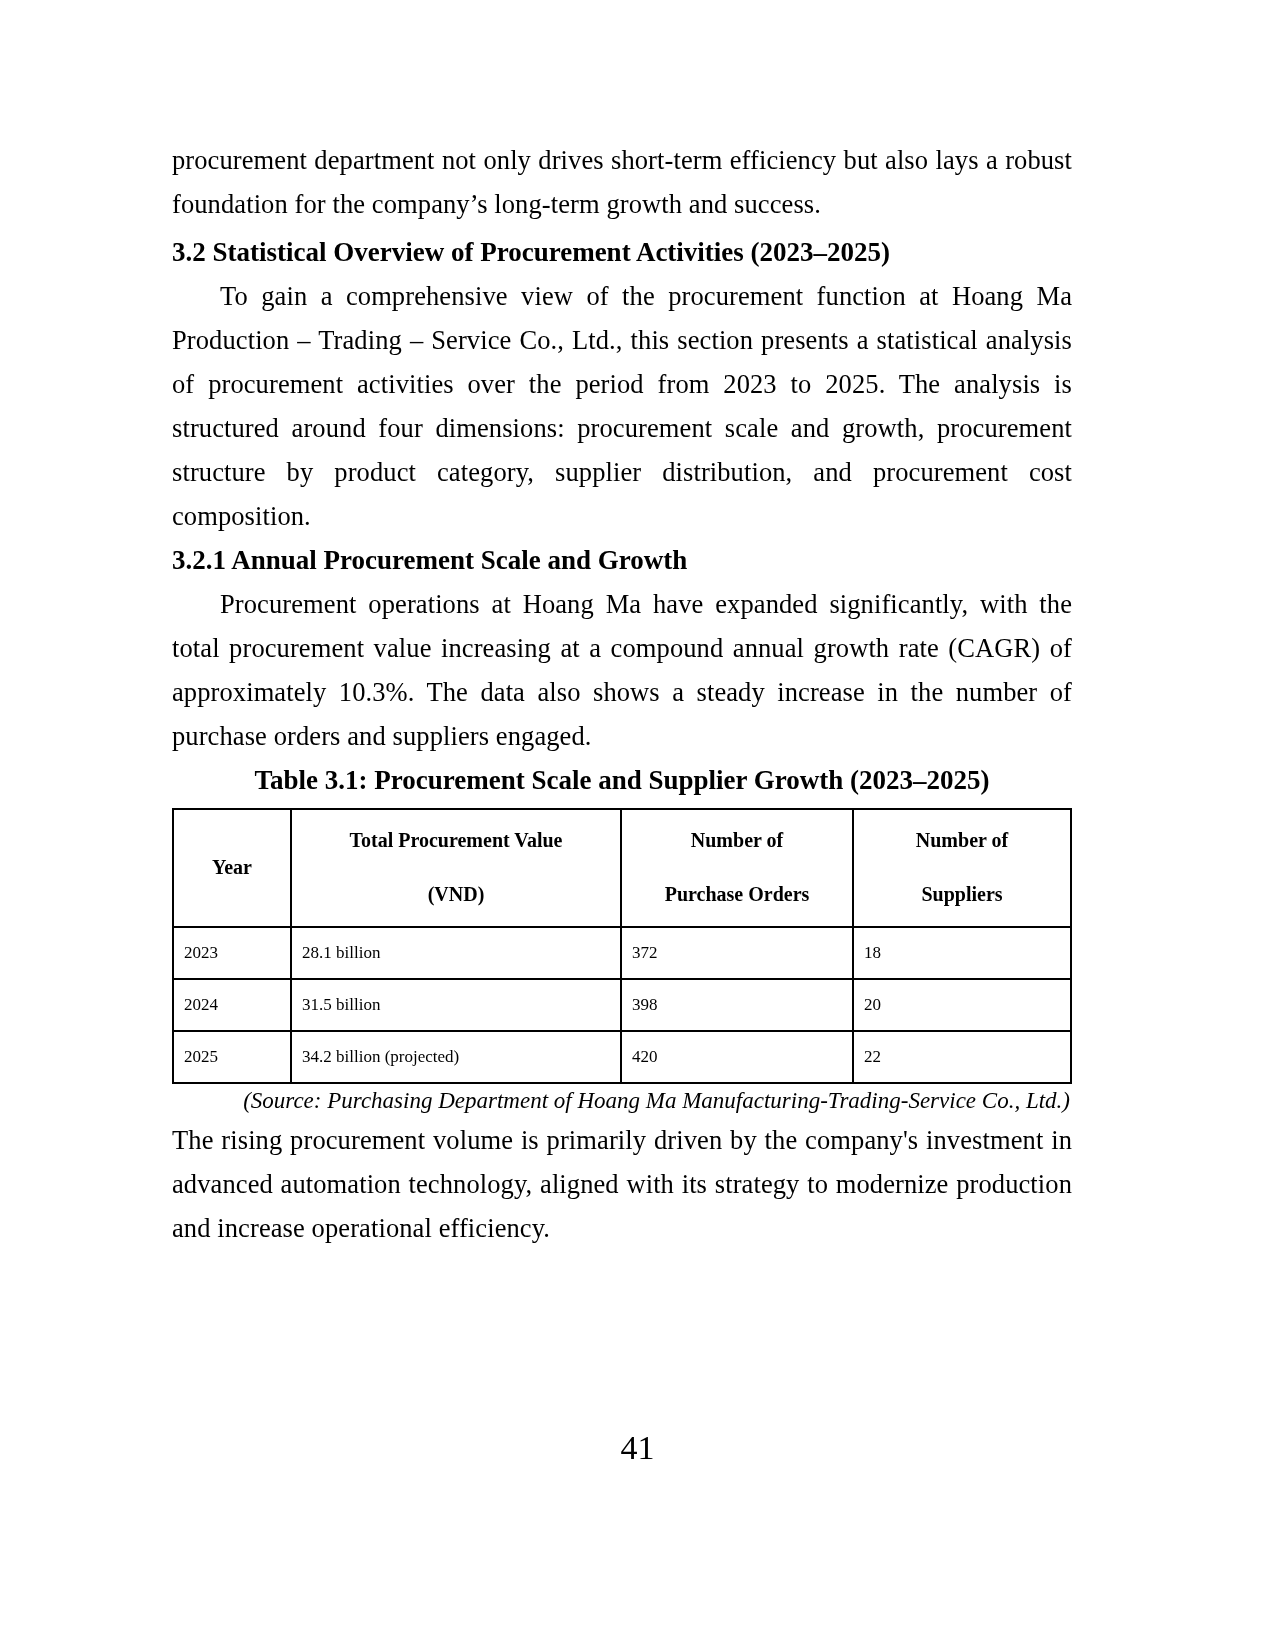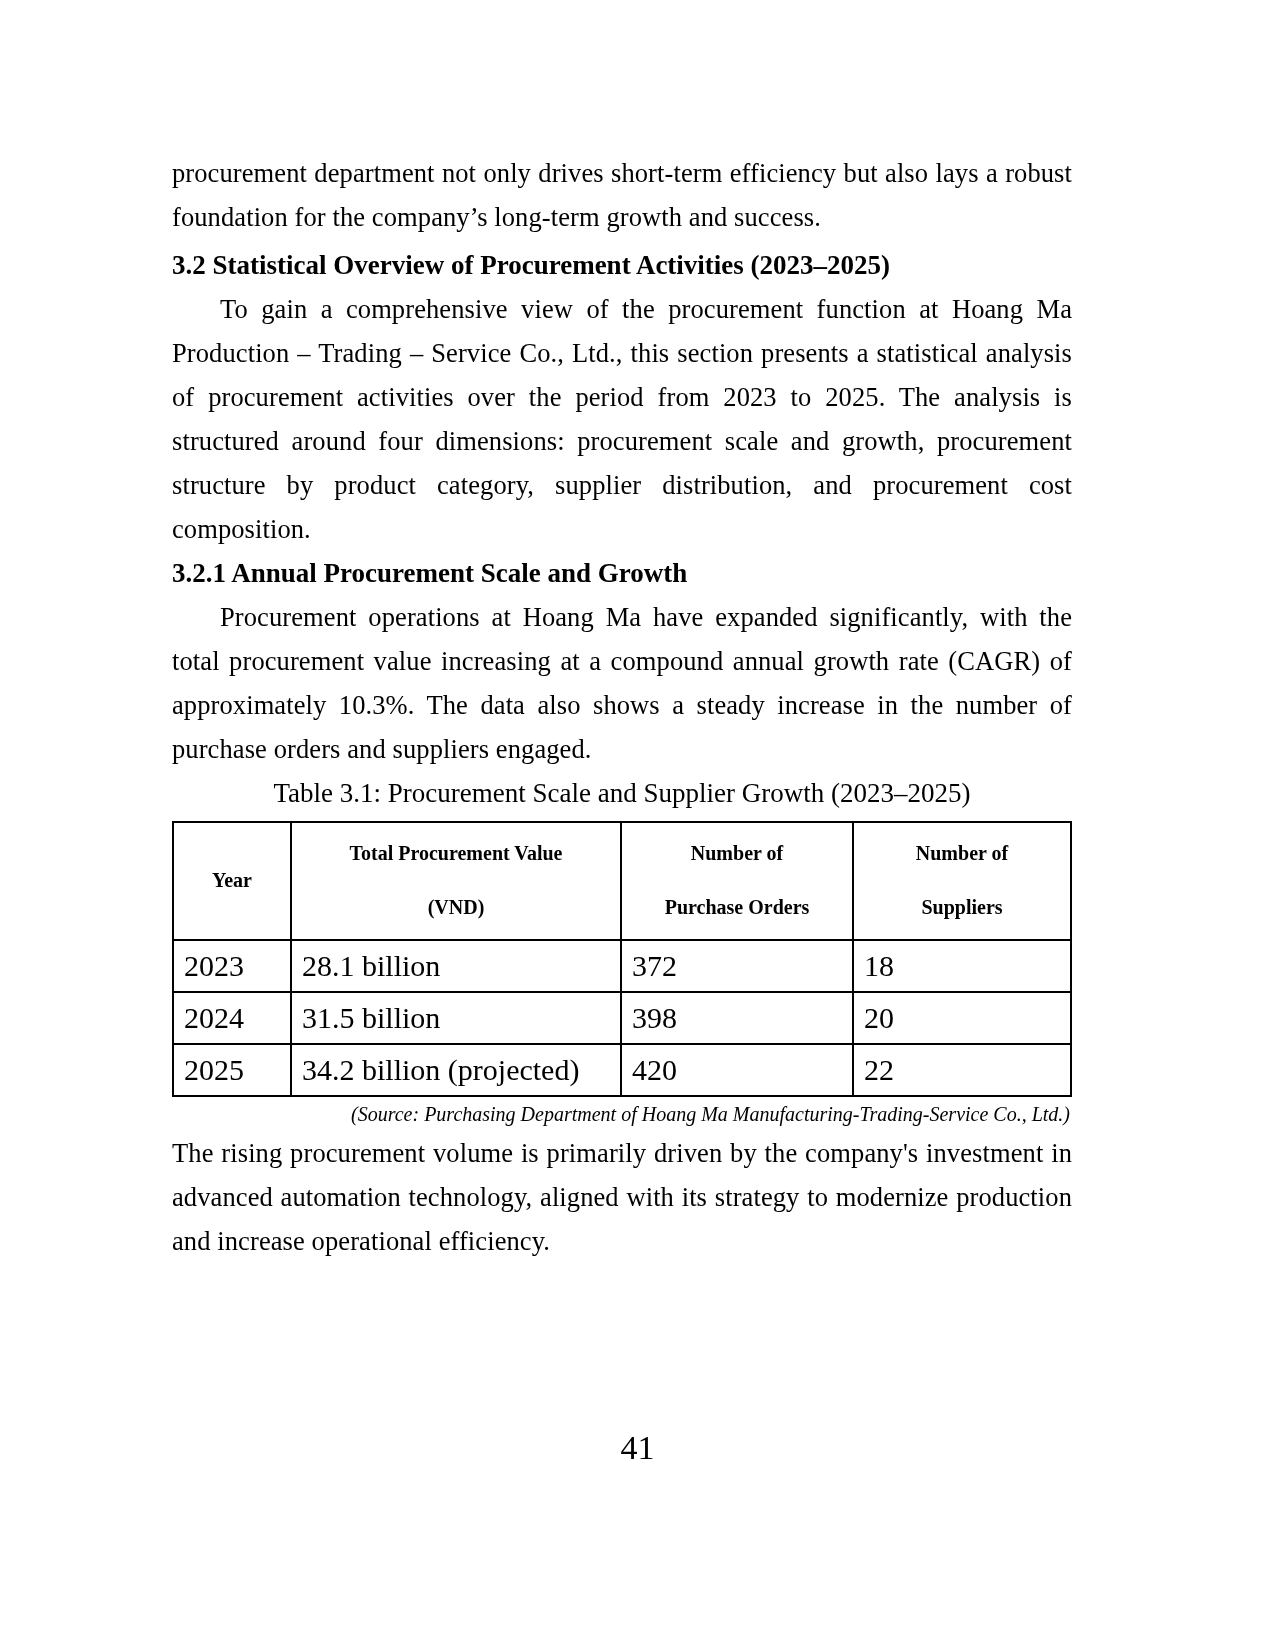--- a/index.html
+++ b/index.html
@@ -18,21 +18,20 @@
     margin: 0 auto;
     background: #ffffff;
     box-sizing: border-box;
     overflow: hidden;
   }
   .content {
     position: absolute;
     left: 172px;
     top: 138px;
     width: 900px;
-    margin-top: 13px;
   }
   p.body-text {
     margin: 0;
     font-size: 26.5px;
     line-height: 44px;
     text-align: justify;
     text-justify: inter-word;
     letter-spacing: 0.1px;
   }
   p.body-text.indent {
@@ -45,33 +44,33 @@
     margin: 0;
     font-size: 27px;
     font-weight: bold;
     line-height: 44px;
     text-align: left;
   }
   .spacer-xs { height: 4px; }
   .table-caption {
     margin: 0;
     font-size: 27px;
-    font-weight: normal;
+    font-weight: bold;
     text-align: center;
     line-height: 44px;
   }
   table.data-table {
     border-collapse: collapse;
     width: 900px;
     table-layout: fixed;
     margin-top: 6px;
   }
   table.data-table td {
     border: 2px solid #000000;
-    font-size: 30px;
+    font-size: 17px;
     padding: 0;
     vertical-align: top;
   }
   table.data-table th {
     border: 2px solid #000000;
     font-size: 20px;
     padding: 0;
   }
   .th-cell {
     font-weight: bold;
@@ -83,21 +82,21 @@
     text-align: left;
     line-height: 44px;
     padding: 3px 6px 3px 10px;
   }
   col.c-year { width: 118px; }
   col.c-value { width: 330px; }
   col.c-orders { width: 232px; }
   col.c-suppliers { width: 218px; }
   .source-note {
     margin: 0;
-    font-size: 20px;
+    font-size: 23px;
     font-style: italic;
     text-align: right;
     line-height: 34px;
     padding-right: 2px;
   }
   .page-number {
     position: absolute;
     left: 0;
     right: 0;
     top: 1432px;

